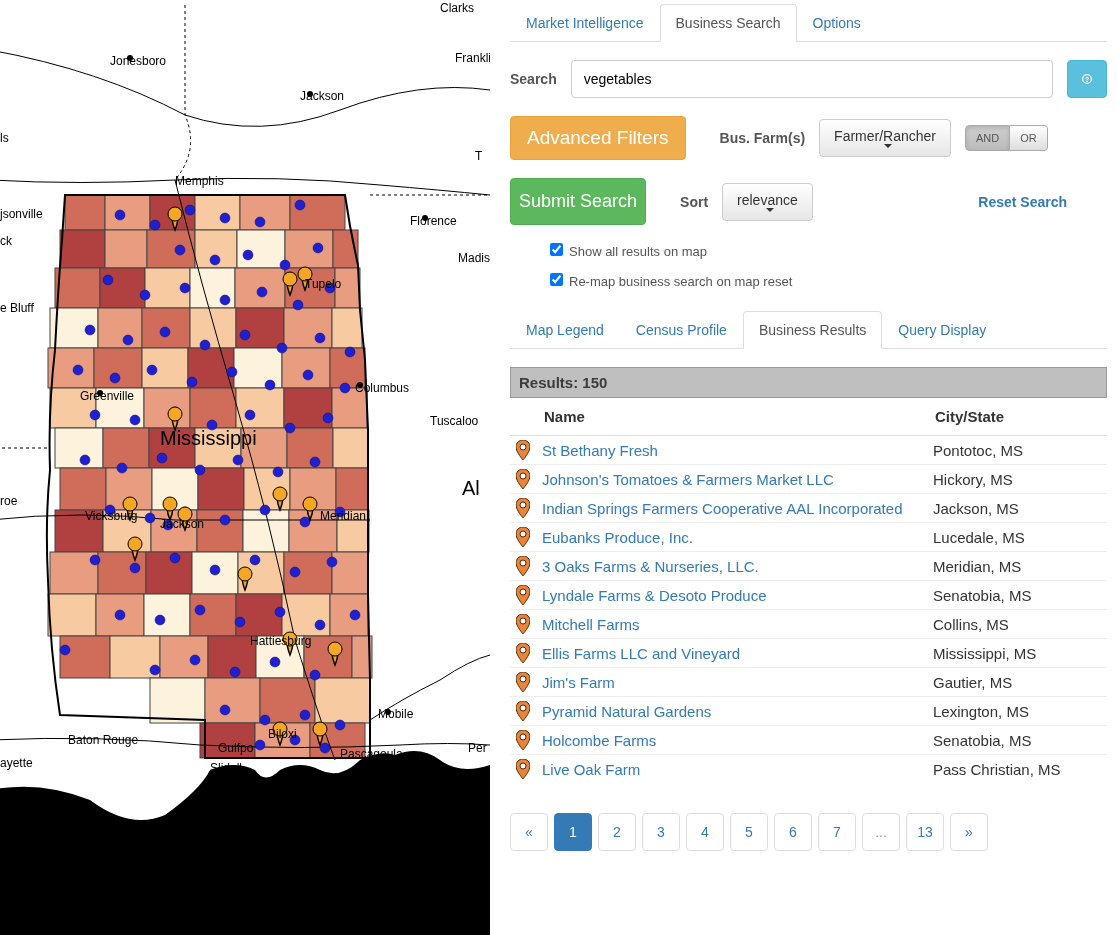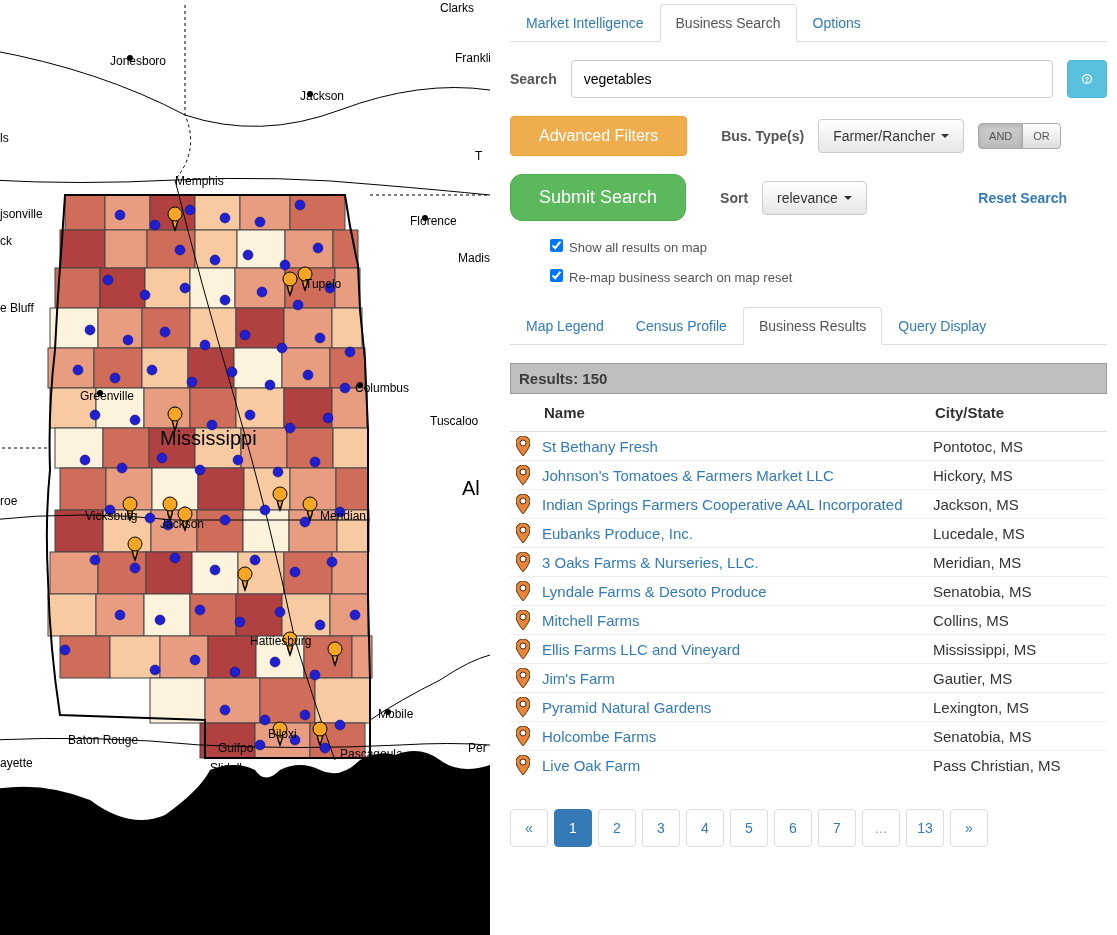--- a/index.html
+++ b/index.html
@@ -29,24 +29,24 @@
 .nav-tabs .tab { padding: 10px 15px; color: #337ab7; cursor: pointer; border: 1px solid transparent; margin-bottom: -1px; }
 .nav-tabs .tab.active { color: #555; background: #fff; border: 1px solid #ddd; border-bottom-color: #fff; border-radius: 4px 4px 0 0; }
 
 
 .form-row { display: flex; align-items: center; margin-bottom: 18px; gap: 14px; }
 .label-bold { font-weight: bold; color: #555; text-align: right; }
 .form-control { padding: 8px 12px; border: 1px solid #ccc; border-radius: 4px; font-size: 14px; height: 38px; }
 .search-input { flex: 1; }
 .btn { display: inline-flex; align-items: center; padding: 8px 14px; border-radius: 4px; border: 1px solid transparent; cursor: pointer; font-size: 14px; }
 .btn-info { background: #5bc0de; border-color: #46b8da; color: #fff; width: 40px; justify-content: center; height: 38px; }
-.btn-warning { background: #f0ad4e; border-color: #eea236; color: #fff; font-size: 16px; padding: 10px 28px; }
-.btn-success { background: #5cb85c; border-color: #4cae4c; color: #fff; font-size: 18px; padding: 12px 28px; font-weight: 500; border-radius: 12px; }
+.btn-warning { background: #f0ad4e; border-color: #eea236; color: #fff; font-size: 19px; padding: 10px 16px; }
+.btn-success { background: #5cb85c; border-color: #4cae4c; color: #fff; font-size: 18px; padding: 12px 8px; font-weight: 500; }
 .btn-default { background: linear-gradient(#fff, #e6e6e6); border: 1px solid #ccc; color: #333; }
-.dropdown { position: relative; }
+.dropdown { position: relative; flex-direction: column; }
 .caret { display: inline-block; width: 0; height: 0; margin-left: 6px; vertical-align: middle; border-top: 4px solid; border-right: 4px solid transparent; border-left: 4px solid transparent; }
 .toggle-group { display: inline-flex; border-radius: 4px; overflow: hidden; }
 .toggle-btn { padding: 6px 10px; font-size: 11px; border: 1px solid #aaa; background: linear-gradient(#fff, #ddd); cursor: pointer; color: #555; }
 .toggle-btn.active { background: linear-gradient(#cfcfcf, #bcbcbc); box-shadow: inset 0 2px 4px rgba(0,0,0,0.15); }
 .toggle-btn:first-child { border-radius: 4px 0 0 4px; }
 .toggle-btn:last-child { border-radius: 0 4px 4px 0; border-left: none; }
 .link-bold { color: #337ab7; font-weight: bold; cursor: pointer; }
 .checkbox-row { margin-bottom: 14px; font-size: 13px; color: #555; padding-left: 40px; }
 .checkbox-row input { margin-right: 6px; }
 
@@ -408,21 +408,21 @@
       <button class="btn btn-info">
         <svg width="16" height="16" viewBox="0 0 16 16">
             <circle cx="8" cy="8" r="7" fill="none" stroke="#fff" stroke-width="2"></circle>
             <text x="8" y="12" text-anchor="middle" fill="#fff" font-size="11" font-weight="bold">?</text>
           </svg>
       </button>
     </div>
 
     <div class="form-row">
       <button class="btn btn-warning">Advanced Filters</button>
-      <span class="label-bold" style="margin-left:20px">Bus. Type(s)</span>
+      <span class="label-bold" style="margin-left:20px">Bus. Farm(s)</span>
       <button class="btn btn-default dropdown">
         <span>Farmer/Rancher</span>
           <span class="caret"></span>
       </button>
       <div class="toggle-group">
         <div class="toggle-btn active">AND</div>
         <div class="toggle-btn">OR</div>
       </div>
     </div>
 

